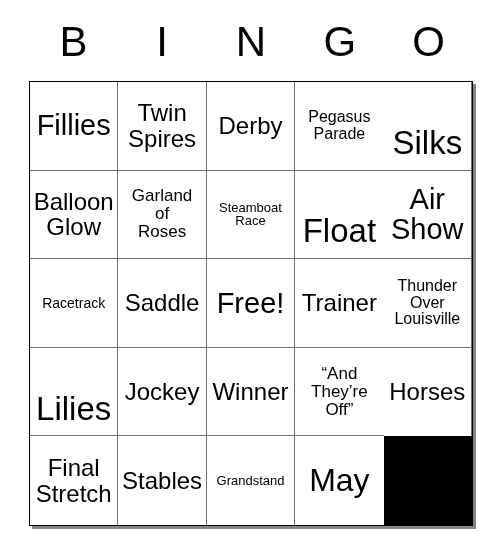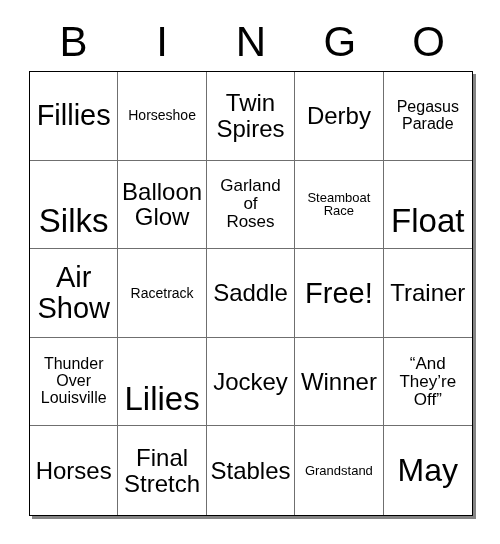--- a/index.html
+++ b/index.html
@@ -41,21 +41,21 @@
     line-height: 1;
     color: #000000;
     font-weight: 400;
     letter-spacing: 0;
   }
 
   
   #grid {
     position: absolute;
     left: 29px;
-    top: 71px;
+    top: 81px;
     width: 444px;
     height: 445px;
     box-sizing: border-box;
     border: 1.5px solid #000000;
     background: #000000;
     display: grid;
     grid-template-columns: repeat(5, 1fr);
     grid-template-rows: repeat(5, 1fr);
     box-shadow: 3px 3px 0 0 rgba(110,110,110,0.85);
   }
@@ -103,23 +103,20 @@
       <div class="header-cell">B</div>
       <div class="header-cell">I</div>
       <div class="header-cell">N</div>
       <div class="header-cell">G</div>
       <div class="header-cell">O</div>
     </div>
 
   <div id="grid">
       <div class="cell">
         <span class="cell-text fs-lg">Fillies</span>
-      </div>
-      <div class="cell">
-        <span class="cell-text fs-xxs">Horseshoe</span>
       </div>
       <div class="cell">
         <span class="cell-text fs-md">Twin
 Spires</span>
       </div>
       <div class="cell">
         <span class="cell-text fs-md">Derby</span>
       </div>
       <div class="cell col-last">
         <span class="cell-text fs-xs">Pegasus

